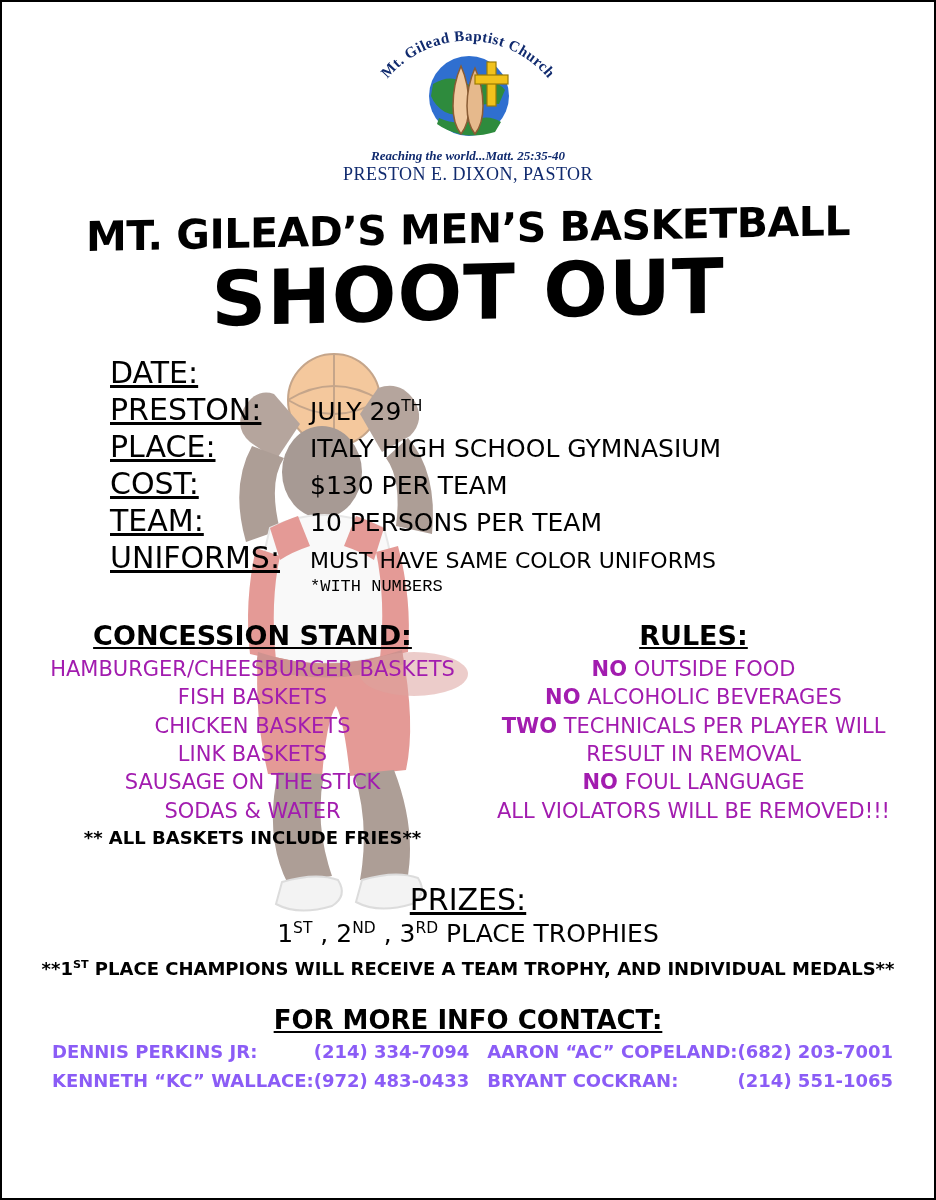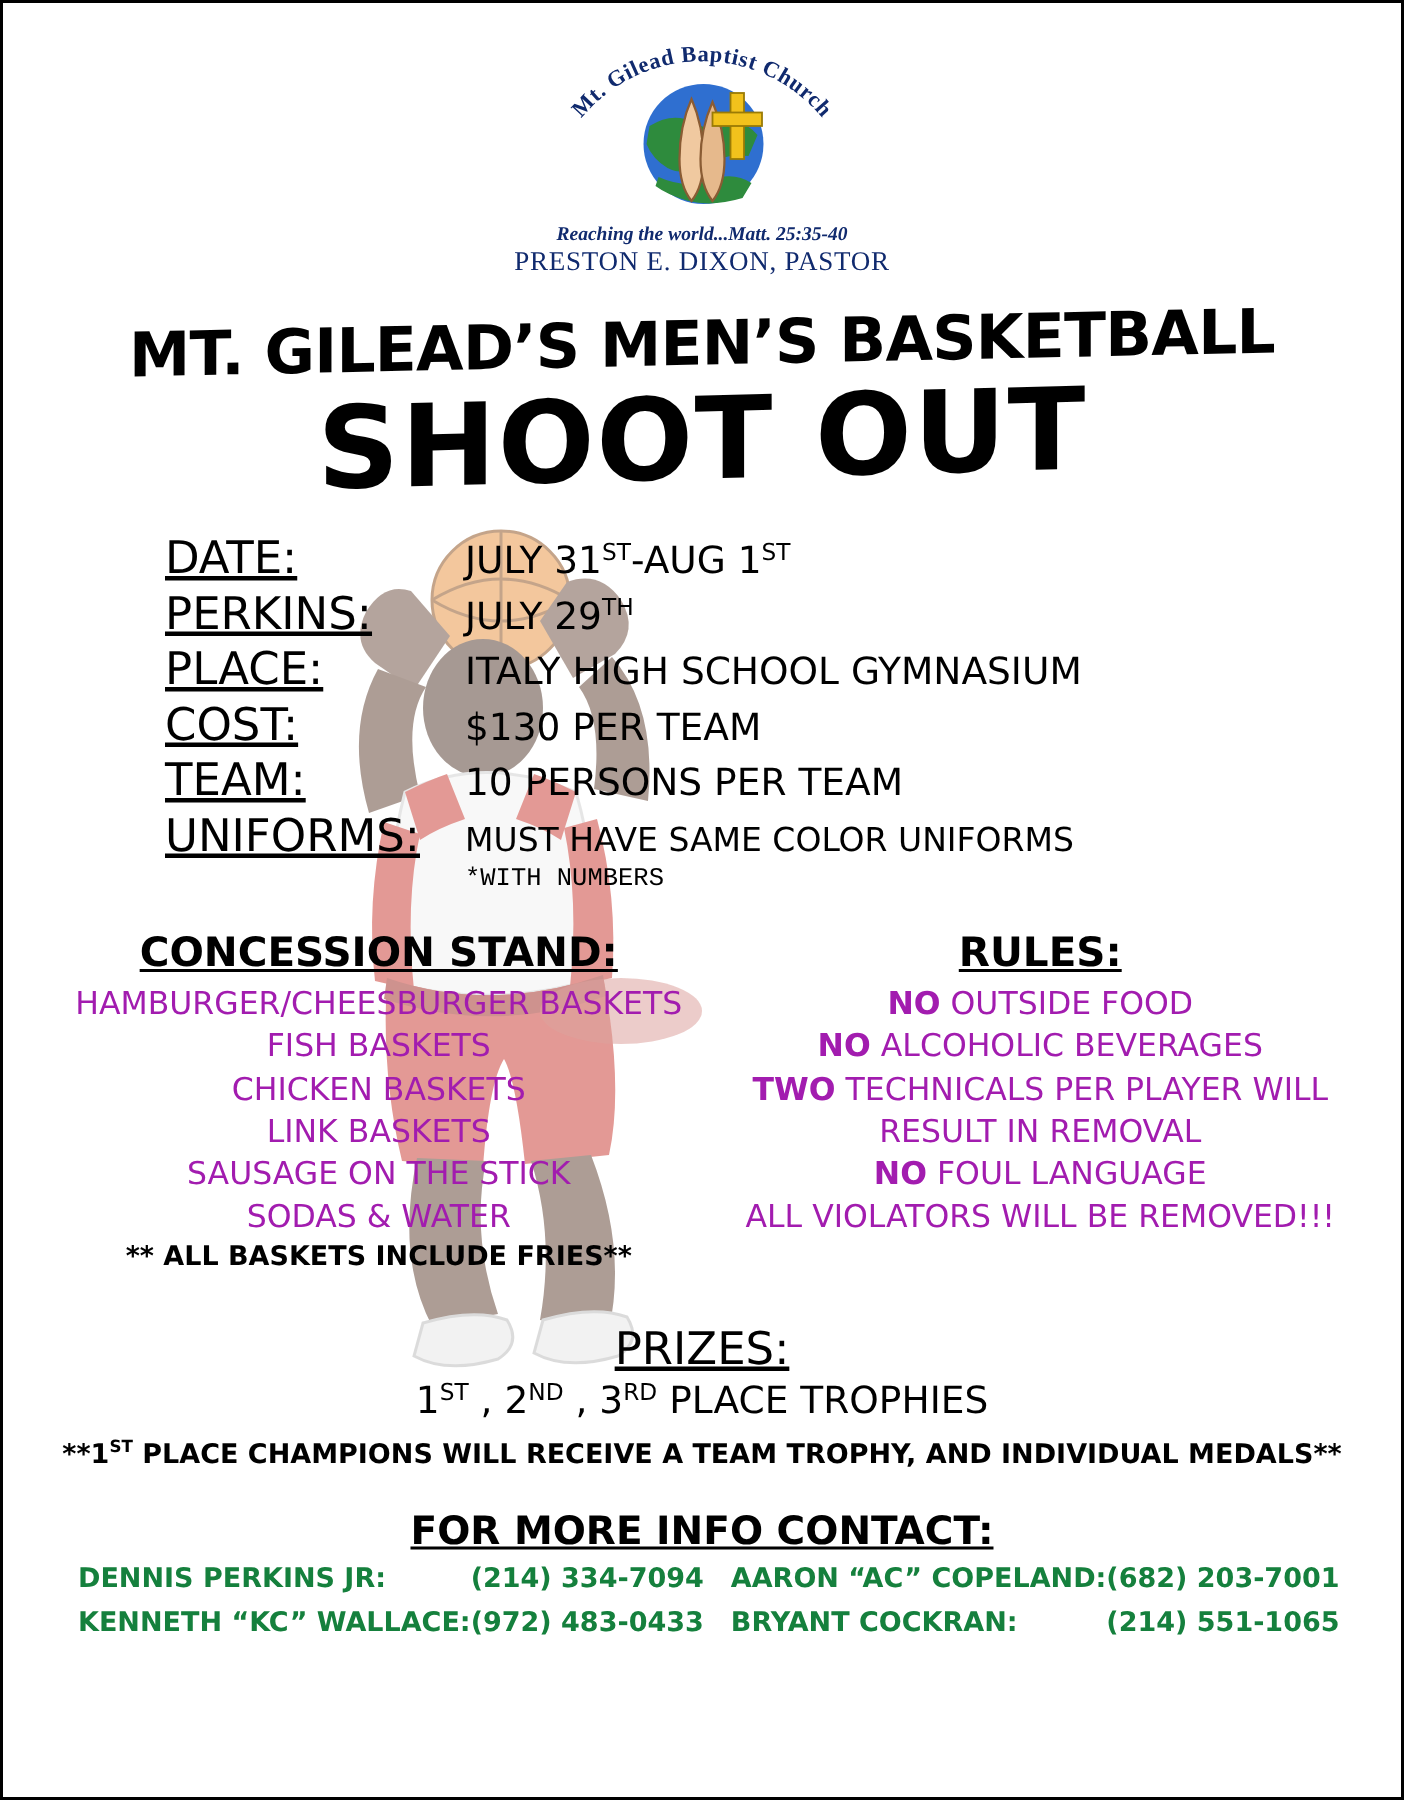--- a/index.html
+++ b/index.html
@@ -222,21 +222,21 @@
     grid-template-columns: 1fr 1fr;
     padding: 6px 40px 0 50px;
     row-gap: 8px;
   }
   .contact-cell {
     display: flex;
     justify-content: space-between;
     font-family: "DejaVu Sans", sans-serif;
     font-weight: bold;
     font-size: 18px;
-    color: #15803d;
+    color: #8b5cf6;
     padding-right: 18px;
   }
   .contact-name { white-space: nowrap; }
   .contact-phone { white-space: nowrap; }
 </style>
 </head>
 <body>
 
 <div class="page">
 
@@ -300,24 +300,23 @@
     <div class="tagline">Reaching the world...Matt. 25:35-40</div>
     <div class="pastor">PRESTON E. DIXON, PASTOR</div>
   </div>
 
   <div class="title-line1">MT. GILEAD’S MEN’S BASKETBALL</div>
   <div class="title-line2">SHOOT OUT</div>
 
   <div class="details">
     <div class="detail-row">
       <span class="detail-label">DATE:</span>
-      <span class="detail-value"><span>JULY 31</span><sup>ST</sup><span>-AUG 1</span><sup>ST</sup></span>
-    </div>
-    <div class="detail-row">
-      <span class="detail-label">PERKINS:</span>
+    </div>
+    <div class="detail-row">
+      <span class="detail-label">PRESTON:</span>
       <span class="detail-value"><span>JULY 29</span><sup>TH</sup></span>
     </div>
     <div class="detail-row">
       <span class="detail-label">PLACE:</span>
       <span class="detail-value">ITALY HIGH SCHOOL GYMNASIUM</span>
     </div>
     <div class="detail-row">
       <span class="detail-label">COST:</span>
       <span class="detail-value">$130 PER TEAM</span>
     </div>

